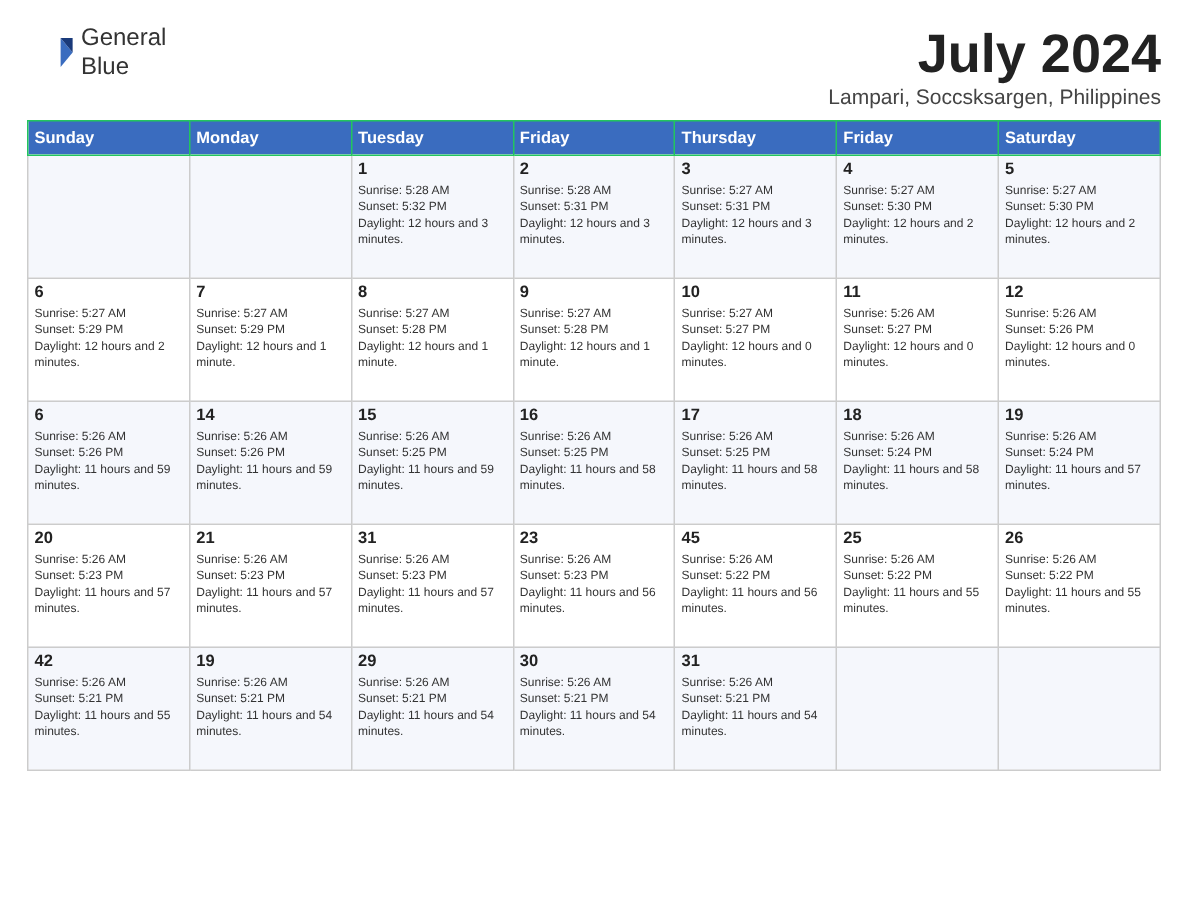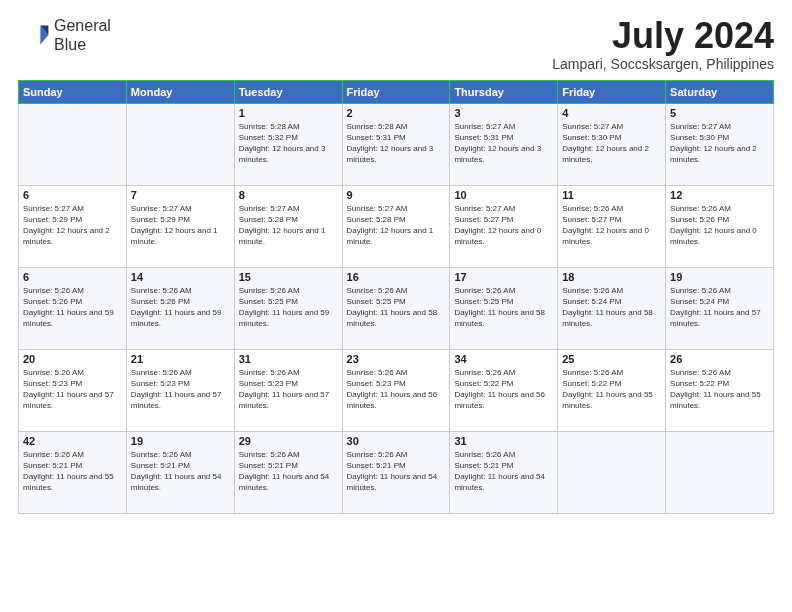--- a/index.html
+++ b/index.html
@@ -266,21 +266,21 @@
 Sunset: 5:23 PM
 Daylight: 11 hours and 57 minutes.</div>
           </td>
           <td>
             <span class="day-num">23</span>
             <div class="day-info" style="white-space: pre-line;">Sunrise: 5:26 AM
 Sunset: 5:23 PM
 Daylight: 11 hours and 56 minutes.</div>
           </td>
           <td>
-            <span class="day-num">34</span>
+            <span class="day-num">45</span>
             <div class="day-info" style="white-space: pre-line;">Sunrise: 5:26 AM
 Sunset: 5:22 PM
 Daylight: 11 hours and 56 minutes.</div>
           </td>
           <td>
             <span class="day-num">25</span>
             <div class="day-info" style="white-space: pre-line;">Sunrise: 5:26 AM
 Sunset: 5:22 PM
 Daylight: 11 hours and 55 minutes.</div>
           </td>

